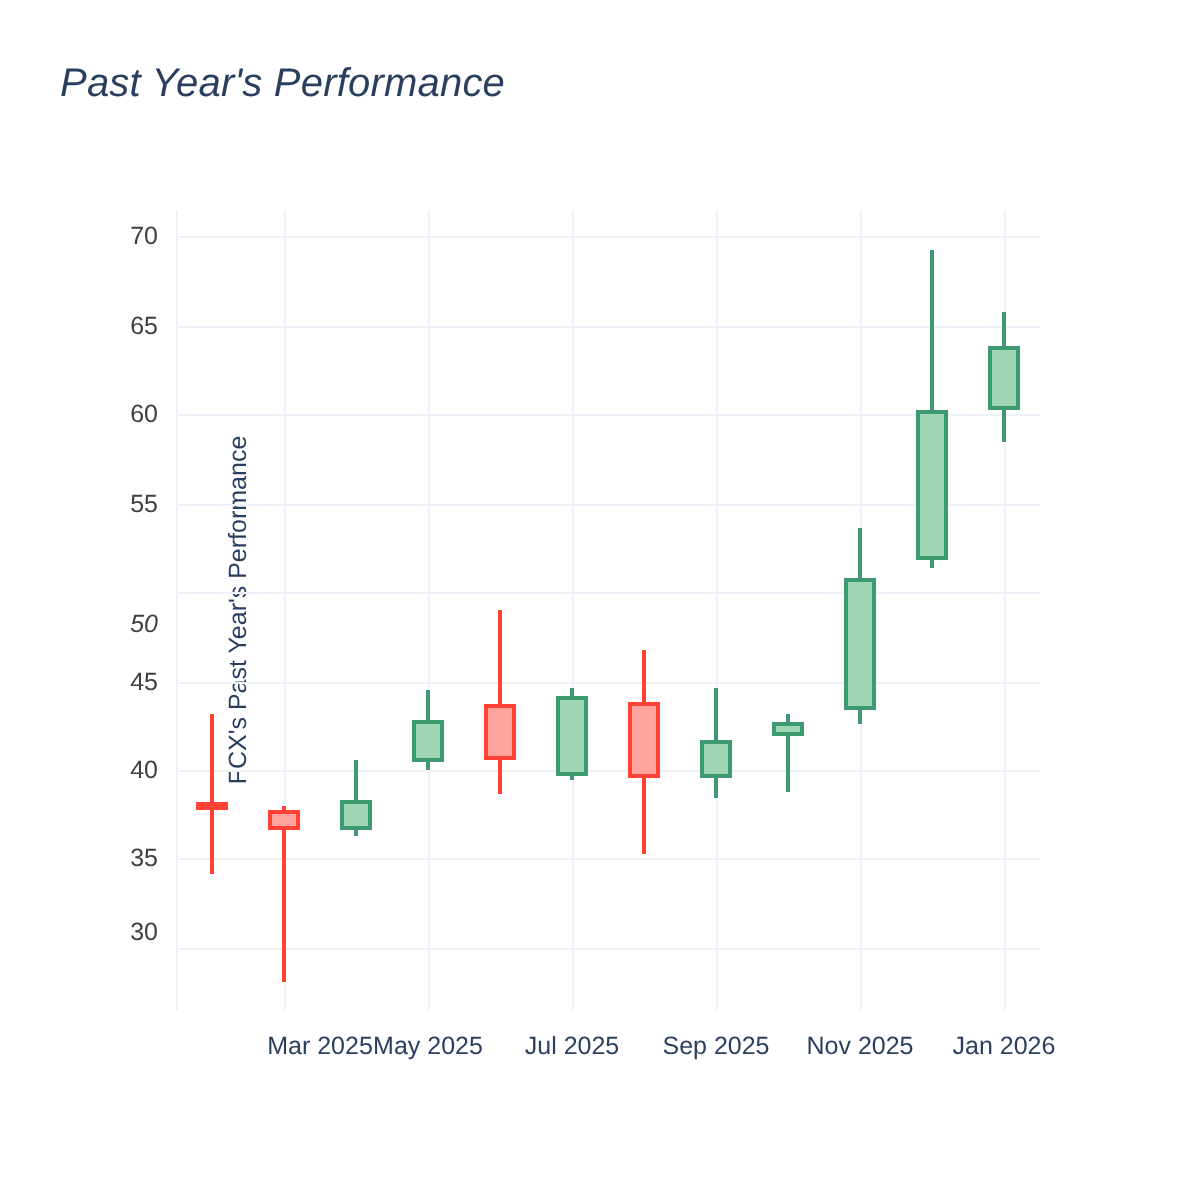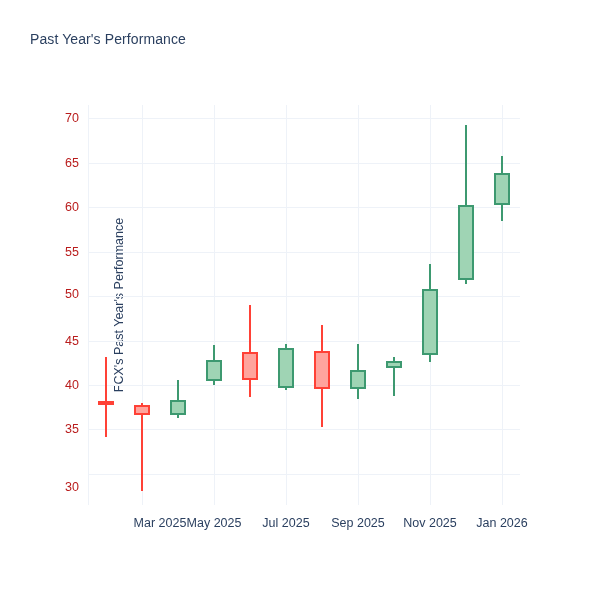--- a/index.html
+++ b/index.html
@@ -13,24 +13,25 @@
     position: relative;
     width: 600px;
     height: 600px;
     background: #ffffff;
     overflow: hidden;
   }
   #chart-title {
     position: absolute;
     left: 30px;
     top: 31px;
-    font-size: 14px;
+    font-size: 20px;
     color: #2a3f5f;
     letter-spacing: 0.1px;
     white-space: nowrap;
+    font-style: italic;
   }
   #plot-area {
     position: absolute;
     left: 88px;
     top: 105px;
     width: 432px;
     height: 400px;
   }
   #y-axis-title {
     position: absolute;
@@ -55,21 +56,21 @@
     width: 1px;
     height: 400px;
     background: #eef2f8;
   }
   .ytick-label {
     position: absolute;
     right: 100%;
     margin-right: 9px;
     transform: translateY(-50%);
     font-size: 12.5px;
-    color: #b91c1c;
+    color: #404040;
     white-space: nowrap;
   }
   .xtick-label {
     position: absolute;
     top: 100%;
     margin-top: 11px;
     transform: translateX(-50%);
     font-size: 12.5px;
     color: #2a3f5f;
     white-space: nowrap;
@@ -122,25 +123,25 @@
       </div>
     <div id="grid-x">
         <div class="vgridline" style="left: 54px;"></div>
         <div class="vgridline" style="left: 126px;"></div>
         <div class="vgridline" style="left: 198px;"></div>
         <div class="vgridline" style="left: 270px;"></div>
         <div class="vgridline" style="left: 342px;"></div>
         <div class="vgridline" style="left: 414px;"></div>
       </div>
     <div id="ytick-container">
-        <div class="ytick-label" style="top: 382px; margin-left: 15px;">30</div>
+        <div class="ytick-label" style="top: 361px; margin-left: 15px;">30</div>
         <div class="ytick-label" style="top: 324.444px;">35</div>
         <div class="ytick-label" style="top: 280px;">40</div>
         <div class="ytick-label" style="top: 235.556px; text-align: center;">45</div>
-        <div class="ytick-label" style="top: 189px;">50</div>
+        <div class="ytick-label" style="top: 207px; font-style: italic;">50</div>
         <div class="ytick-label" style="top: 146.667px; margin-left: 24px;">55</div>
         <div class="ytick-label" style="top: 102.222px;">60</div>
         <div class="ytick-label" style="top: 57.7778px;">65</div>
         <div class="ytick-label" style="top: 13.3333px;">70</div>
       </div>
     <div id="xtick-container">
         <div class="xtick-label" style="left: 54px; padding-left: 36px;">Mar 2025</div>
         <div class="xtick-label" style="left: 126px;">May 2025</div>
         <div class="xtick-label" style="left: 198px;">Jul 2025</div>
         <div class="xtick-label" style="left: 270px;">Sep 2025</div>

